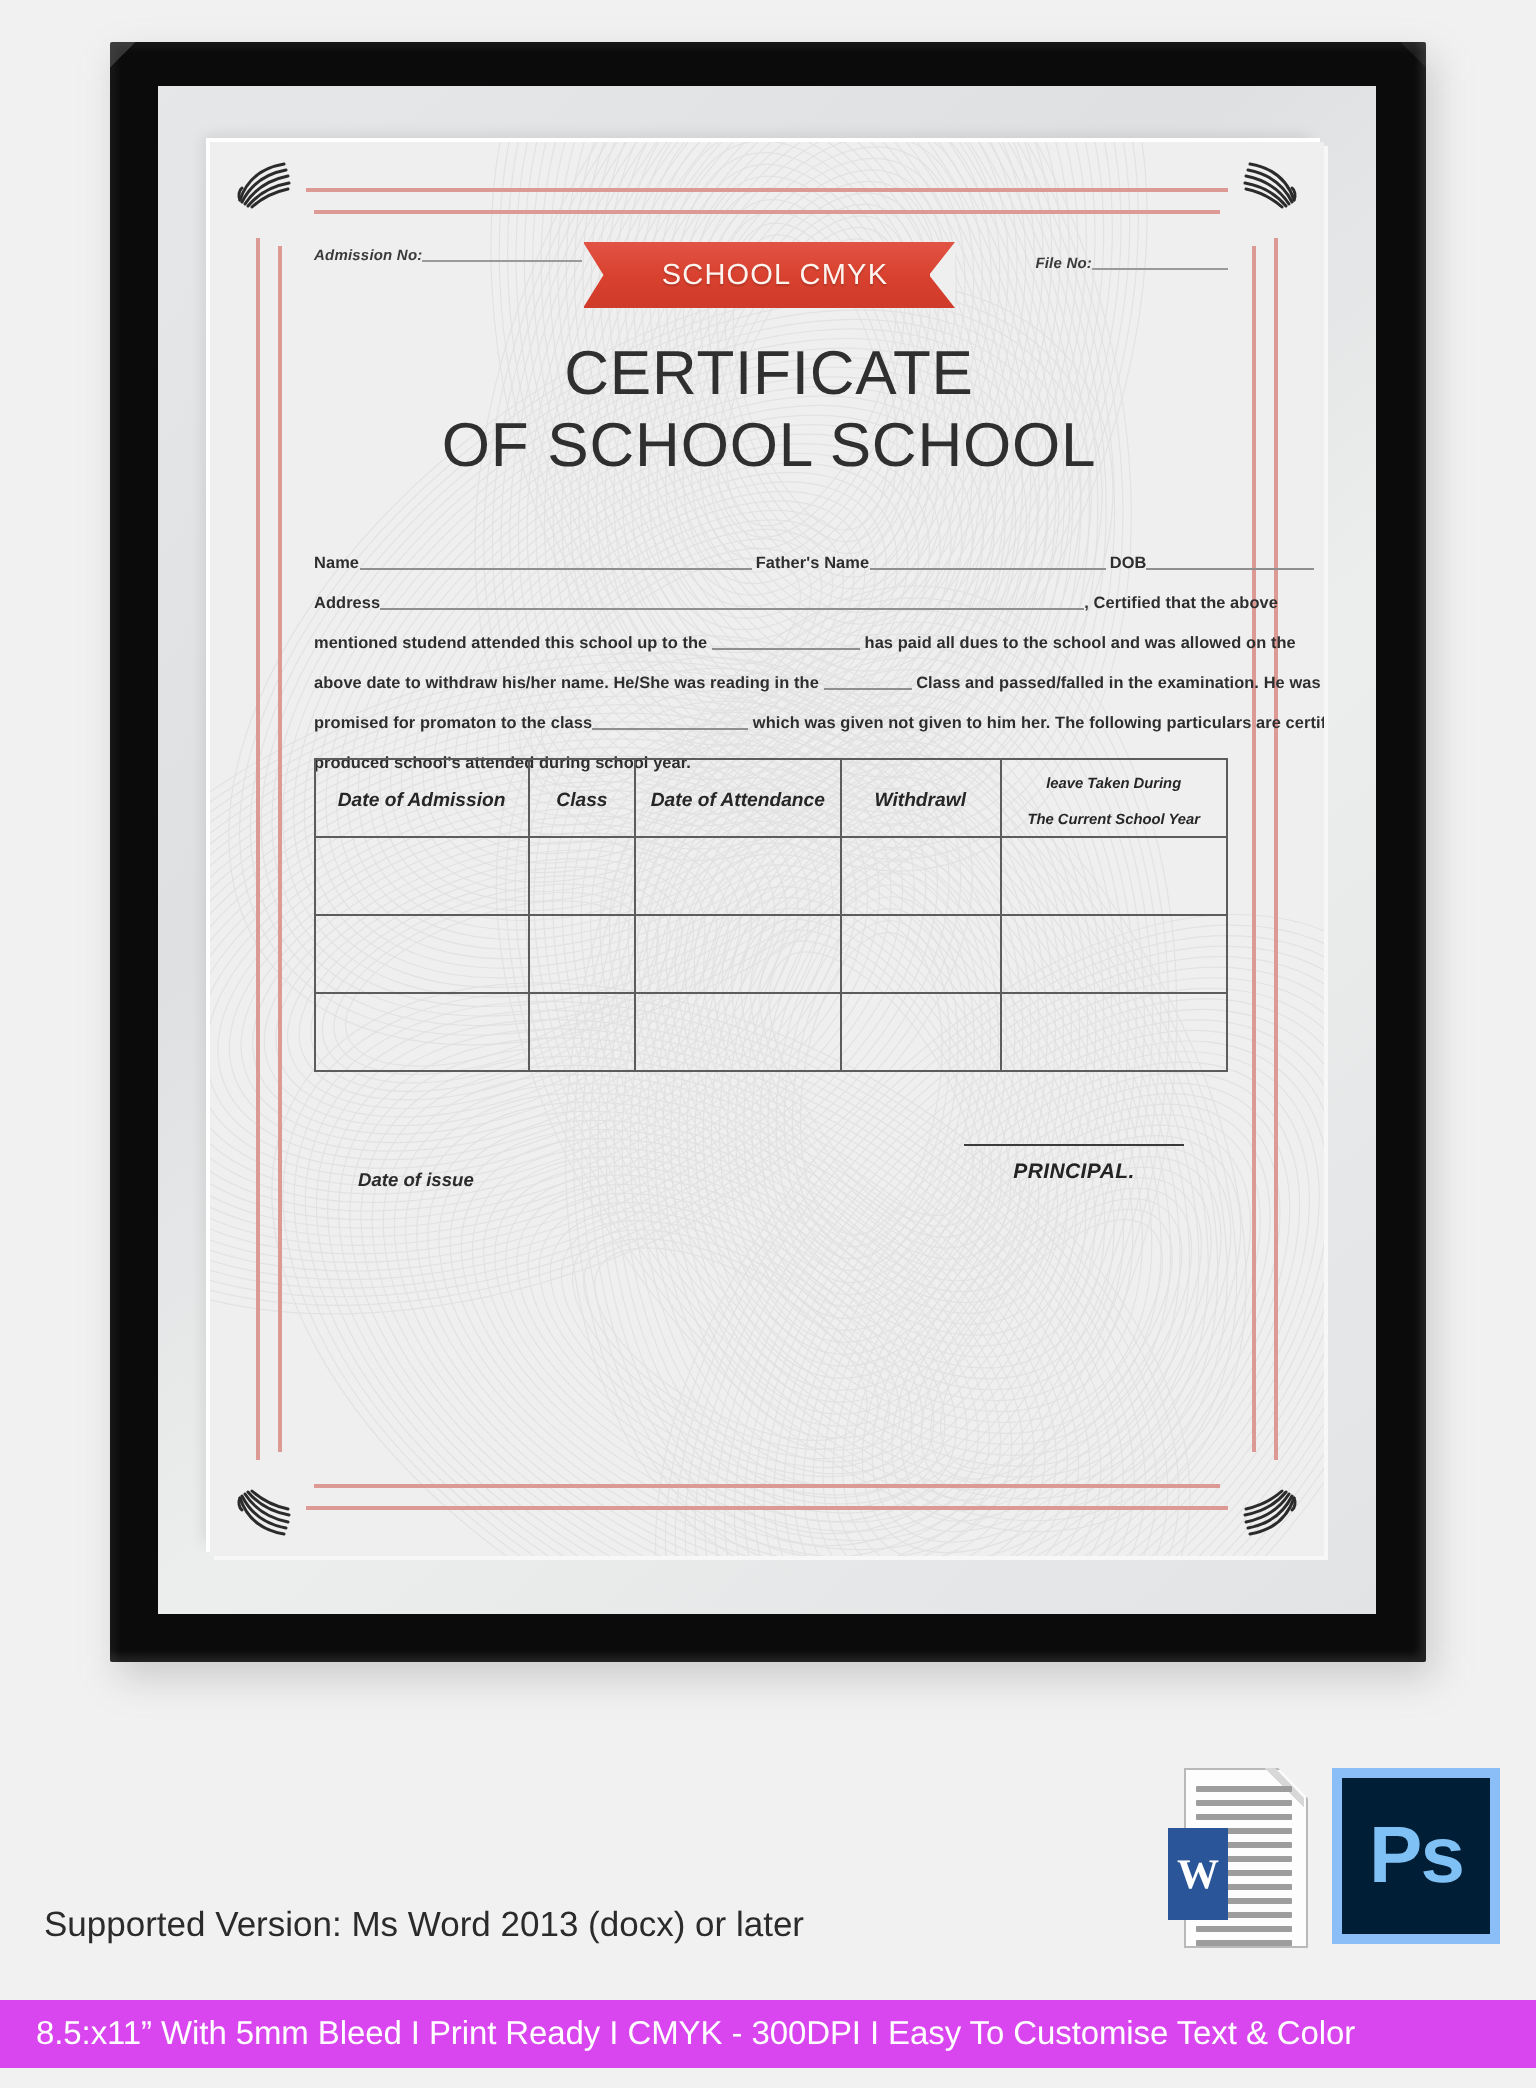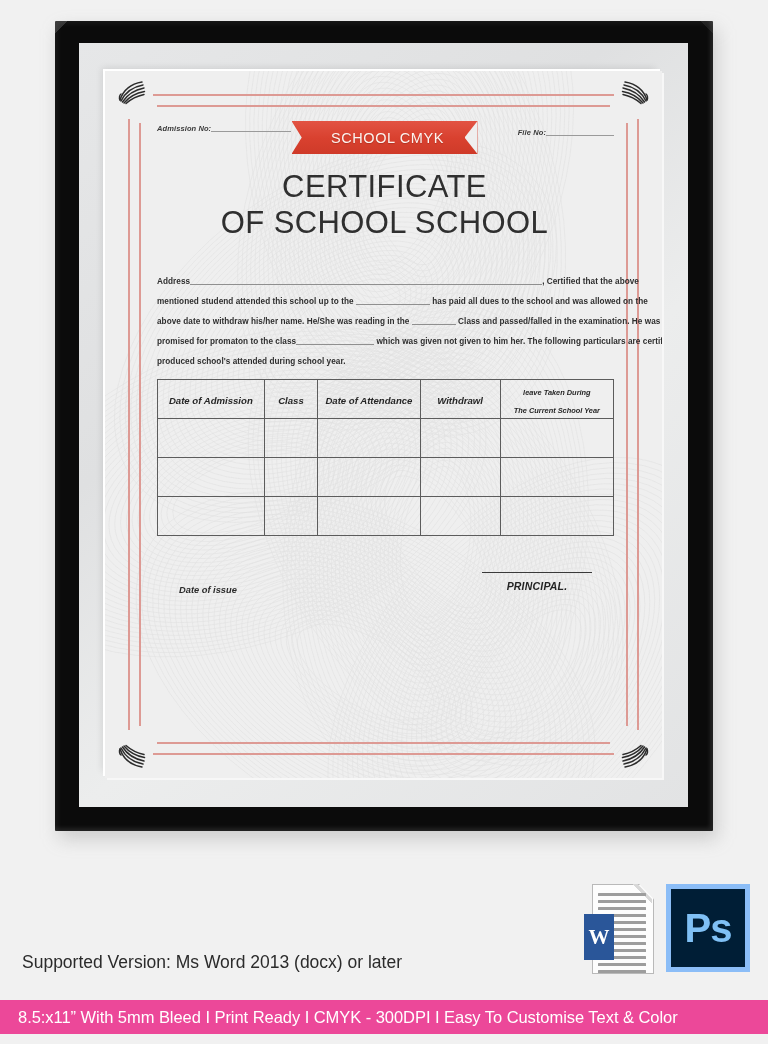--- a/index.html
+++ b/index.html
@@ -204,21 +204,21 @@
     padding:5px;box-sizing:border-box;
   }
   #ps-inner{
     width:100%;height:100%;background:#001e36;
     display:flex;align-items:center;justify-content:center;
     color:#7fc0f5;font-weight:bold;font-size:40px;letter-spacing:-1px;
   }
 
   #redbar{
     position:absolute;left:0;right:0;bottom:10px;height:34px;
-    background:#ec4899;display:flex;align-items:center;
+    background:#d946ef;display:flex;align-items:center;
   }
   #redbar-text{
     color:#fff;font-size:16.5px;padding-left:18px;white-space:nowrap;
     letter-spacing:-.05px;
   }
   #botstrip{position:absolute;left:0;right:0;bottom:0;height:10px;background:#f1f1f1;}
 </style>
 </head>
 <body>
 
@@ -344,20 +344,25 @@
             <span id="ribbon-label">SCHOOL CMYK</span>
           </div>
 
           <div id="title">
             <span class="l1">CERTIFICATE</span>
             <span class="l2">OF SCHOOL SCHOOL</span>
           </div>
 
           <div id="body">
             <div class="ln">
+              <span>Name</span><span class="u" style="width:196px"></span>
+              <span>Father's Name</span><span class="u" style="width:118px"></span>
+              <span>DOB</span><span class="u" style="width:84px"></span>
+            </div>
+            <div class="ln">
               <span>Address</span><span class="u" style="width:352px"></span><span>, Certified that the above</span>
             </div>
             <div class="ln">
               <span>mentioned studend attended this school up to the</span> <span class="u" style="width:74px"></span> <span>has paid all dues to the school and was allowed on the</span>
             </div>
             <div class="ln">
               <span>above date to withdraw his/her name. He/She was reading in the</span> <span class="u" style="width:44px"></span> <span>Class and passed/falled in the examination. He was</span>
             </div>
             <div class="ln">
               <span>promised for promaton to the class</span><span class="u" style="width:78px"></span> <span>which was given not given to him her. The following particulars are certified</span>

